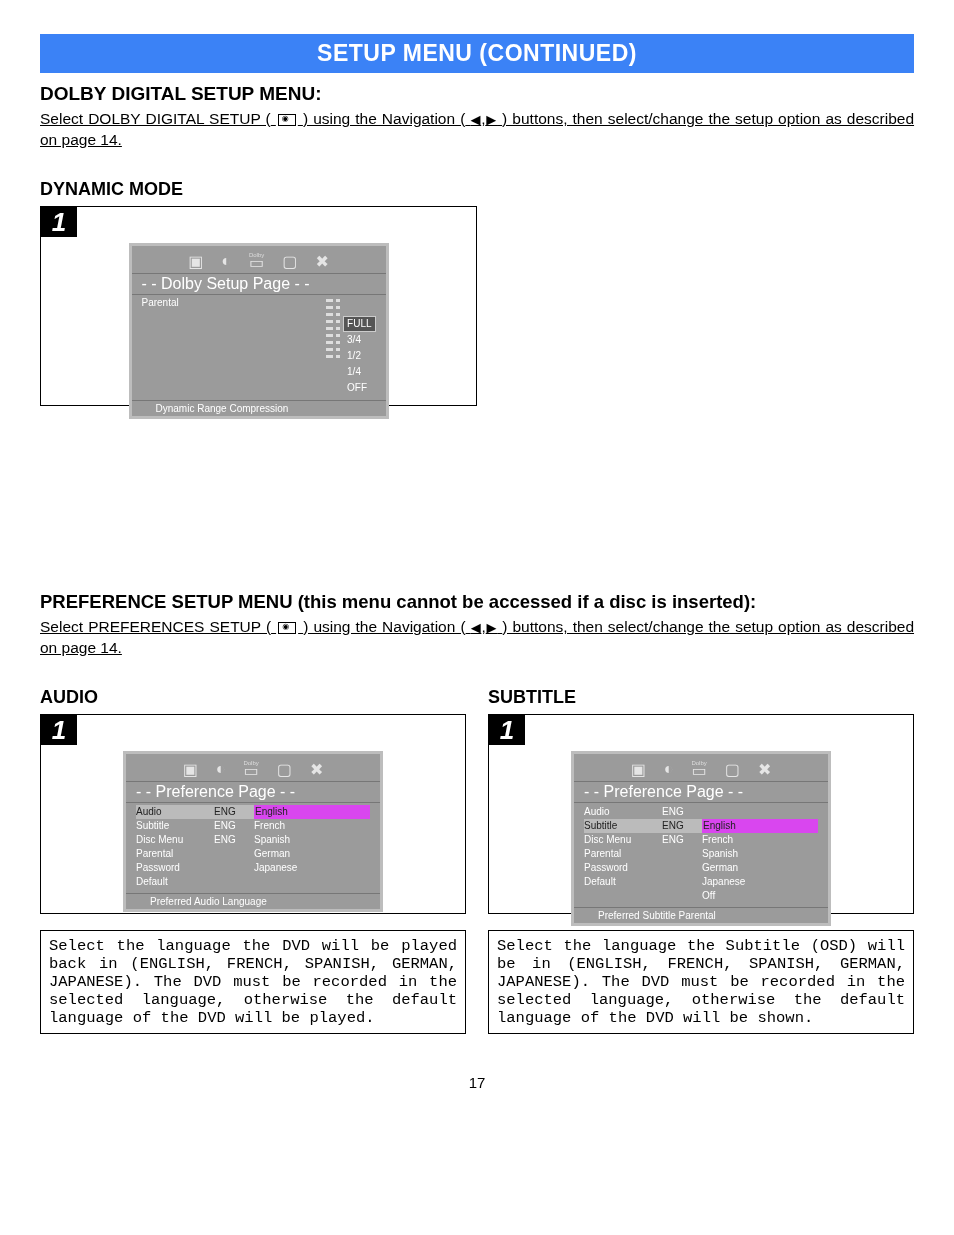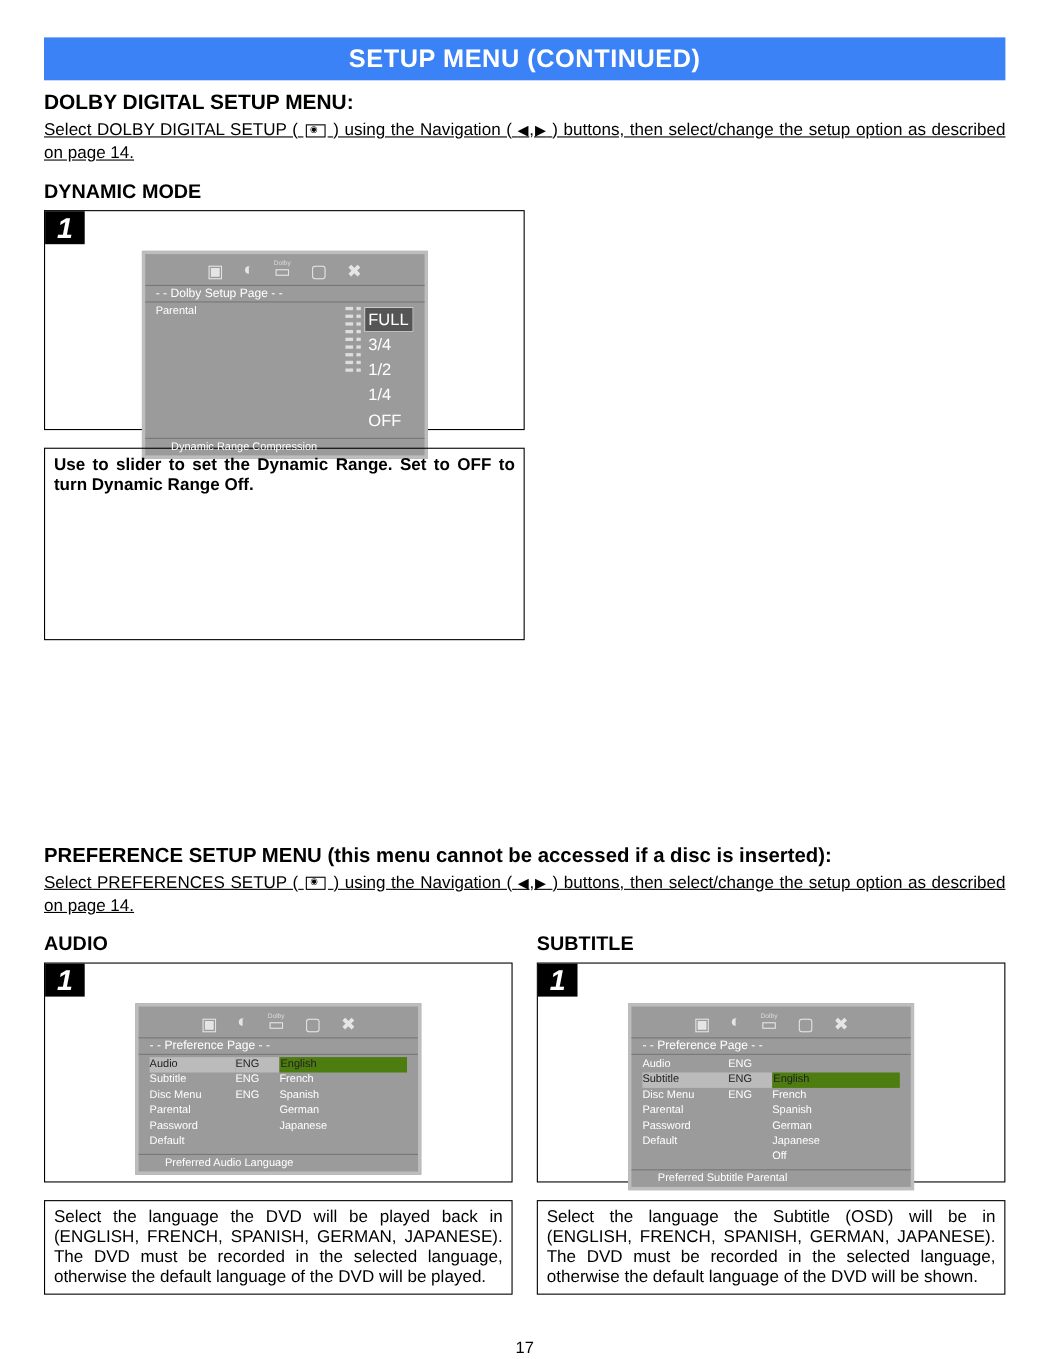--- a/index.html
+++ b/index.html
@@ -1,51 +1,51 @@
 <!DOCTYPE html>
 <html><head>
 <meta charset="utf-8">
 <style>
   * { box-sizing: border-box; margin: 0; padding: 0; }
   body { font-family: Arial, Helvetica, sans-serif; background: #fff; color: #000; }
   .page { width: 954px; margin: 0 auto; padding: 34px 40px 30px 40px; }
   .banner { background: #3b82f6; color: #fff; font-weight: bold; text-align: center; padding: 6px 0; font-size: 23px; letter-spacing: 0.5px; }
   .h2 { font-weight: bold; font-size: 19px; margin-top: 10px; margin-bottom: 4px; }
-  .h3 { font-weight: bold; font-size: 18px; margin-top: 13px; margin-bottom: 4px; }
+  .h3 { font-weight: bold; font-size: 18px; margin-top: 28px; margin-bottom: 4px; }
   .body-text { font-size: 15.5px; line-height: 1.35; text-align: justify; text-decoration: underline; }
   .inline-icon { display: inline-block; width: 18px; height: 12px; border: 1px solid #000; vertical-align: -2px; margin: 0 2px; position: relative; }
   .inline-icon::before { content: "◉"; font-size: 8px; position: absolute; left: 3px; top: -1px; }
   .arrow { font-size: 13px; vertical-align: 0; }
   .step-box { border: 1px solid #000; margin-top: 6px; padding: 8px; }
   .step-num { display: inline-block; background: #000; color: #fff; font-weight: bold; font-size: 26px; width: 36px; text-align: center; line-height: 1.0; padding: 2px 0; font-style: italic; margin-left: -8px; margin-top: -8px; }
   .screen { width: 260px; margin: 6px auto 0 auto; border: 3px solid #bdbdbd; background: #9b9b9b; color: #fff; font-size: 10px; }
   .iconbar { display: flex; gap: 18px; justify-content: center; padding: 6px 0 2px 0; }
   .iconbar span { color: #e5e5e5; font-size: 16px; }
   .iconbar .lbl { font-size: 6px; color: #ddd; text-align: center; }
-  .scr-title { border-top: 1px solid #777; border-bottom: 1px solid #777; padding: 1px 10px; font-size: 11px; }
+  .scr-title { border-top: 1px solid #777; border-bottom: 1px solid #777; padding: 1px 10px; font-size: 16px; }
   .scr-body { padding: 2px 10px 4px 10px; min-height: 86px; position: relative; }
   .scr-footer { border-top: 1px solid #777; padding: 2px 24px; font-size: 10px; }
   .menu-row { display: flex; font-size: 10px; line-height: 1.4; }
   .menu-row .c1 { width: 78px; }
   .menu-row .c2 { width: 40px; }
   .menu-row .c3 { flex: 1; }
-  .hl { background: #4d7c0f; color: #222; padding: 0 1px; }
+  .hl { background: #d946ef; color: #222; padding: 0 1px; }
   .hl-row { background: #bbb; color: #222; }
   .dyn-body { display: flex; }
   .dyn-ladder { margin-left: auto; display: flex; align-items: flex-start; padding-top: 2px; }
   .ticks { display: flex; flex-direction: column; gap: 4px; margin-right: 3px; }
   .ticks .tk { width: 7px; height: 3px; background: #ddd; }
   .ticks2 { display: flex; flex-direction: column; gap: 4px; margin-right: 3px; }
   .ticks2 .tk { width: 4px; height: 3px; background: #ddd; }
-  .ladder-labels { display: flex; flex-direction: column; gap: 0; font-size: 15px; }
+  .ladder-labels { display: flex; flex-direction: column; gap: 0; font-size: 10px; margin-top: 17px; }
   .ladder-labels div { line-height: 1.4; padding-left: 3px; }
   .ladder-labels .full { background: #555; border: 1px solid #ccc; padding: 0 3px; }
   .ladder-labels .plain { border: 1px solid transparent; padding: 0 3px; }
   .caption-box { border: 1px solid #000; margin-top: 16px; padding: 6px 8px; font-size: 15.5px; font-weight: bold; text-align: justify; min-height: 175px; }
-  .caption-box.small { min-height: 0; font-weight: normal; }
+  .caption-box.small { min-height: 0; font-weight: normal; font-family: Liberation Mono, monospace; }
   .two-col { display: flex; gap: 22px; align-items: flex-end; }
   .col { flex: 1; }
   .spacer-lg { height: 175px; }
   .page-num { text-align: center; margin-top: 40px; font-size: 15px; }
 </style>
 </head>
 <body>
 
 <div class="page">
   <div class="banner">SETUP MENU (CONTINUED)</div>
@@ -106,21 +106,20 @@
               <div class="plain">3/4</div>
               <div class="plain">1/2</div>
               <div class="plain">1/4</div>
               <div class="plain">OFF</div>
             </div>
           </div>
         </div>
         <div class="scr-footer">Dynamic Range Compression</div>
       </div>
     </div>
-    <div class="caption-box">Use to slider to set the Dynamic Range. Set to OFF to turn Dynamic Range Off.</div>
   </div>
 
   <div class="spacer-lg"></div>
 
   <div class="h2" style="font-size:18.5px;">PREFERENCE SETUP MENU (this menu cannot be accessed if a disc is inserted):</div>
   <div class="body-text">
     <span>Select PREFERENCES SETUP (</span>
     <span class="inline-icon"></span>
     <span>) using the Navigation (</span>
     <span class="arrow">◀</span>,<span class="arrow">▶</span>

